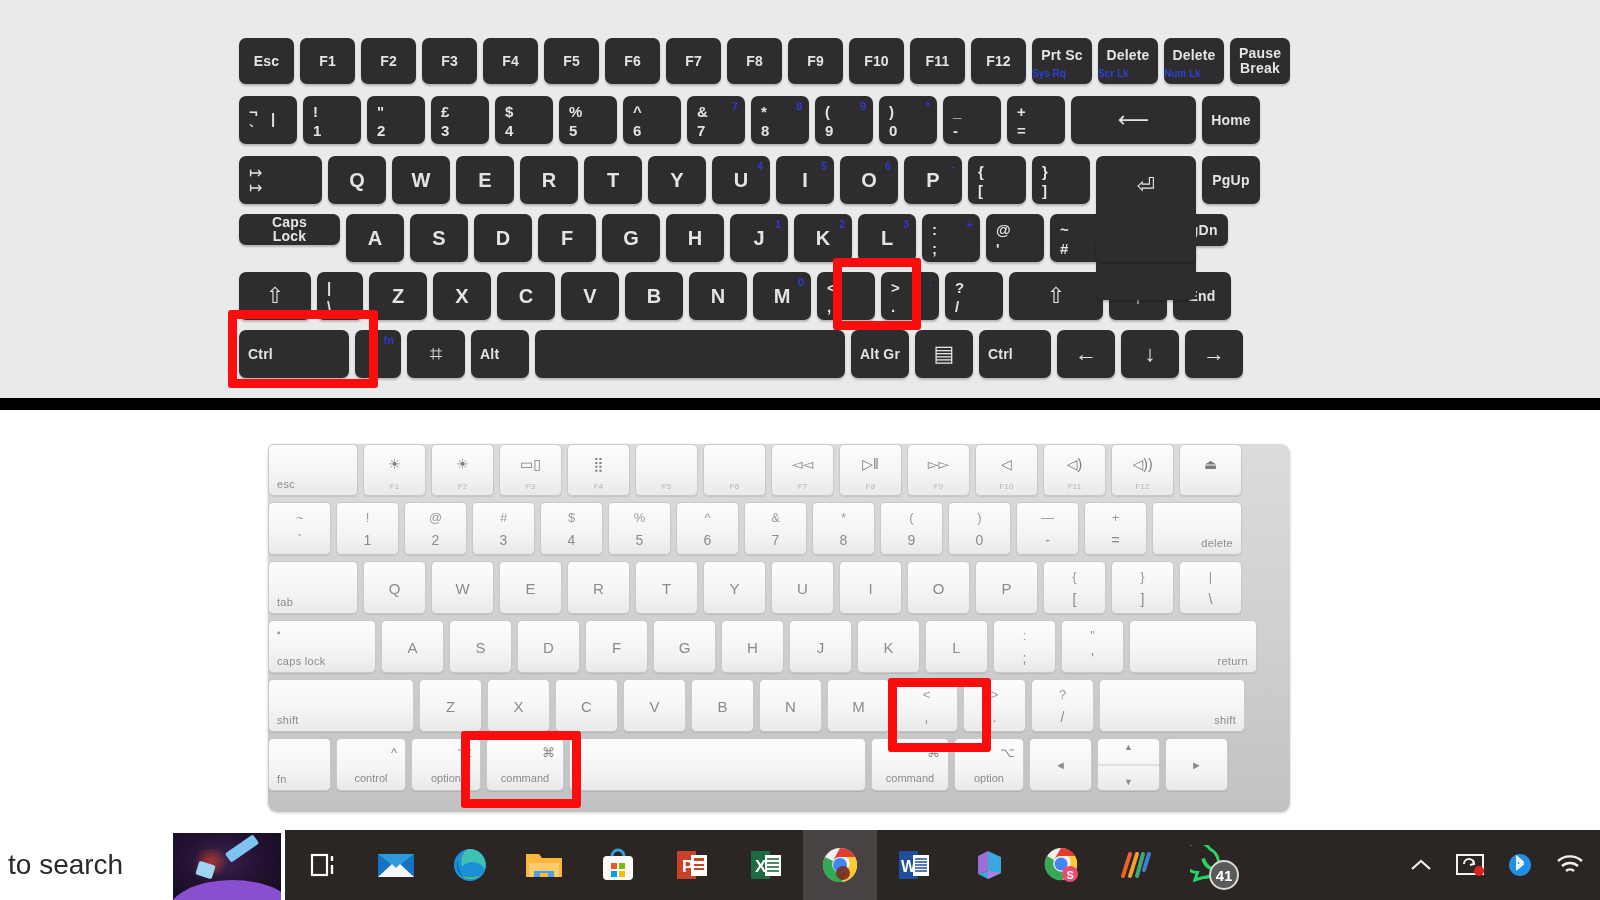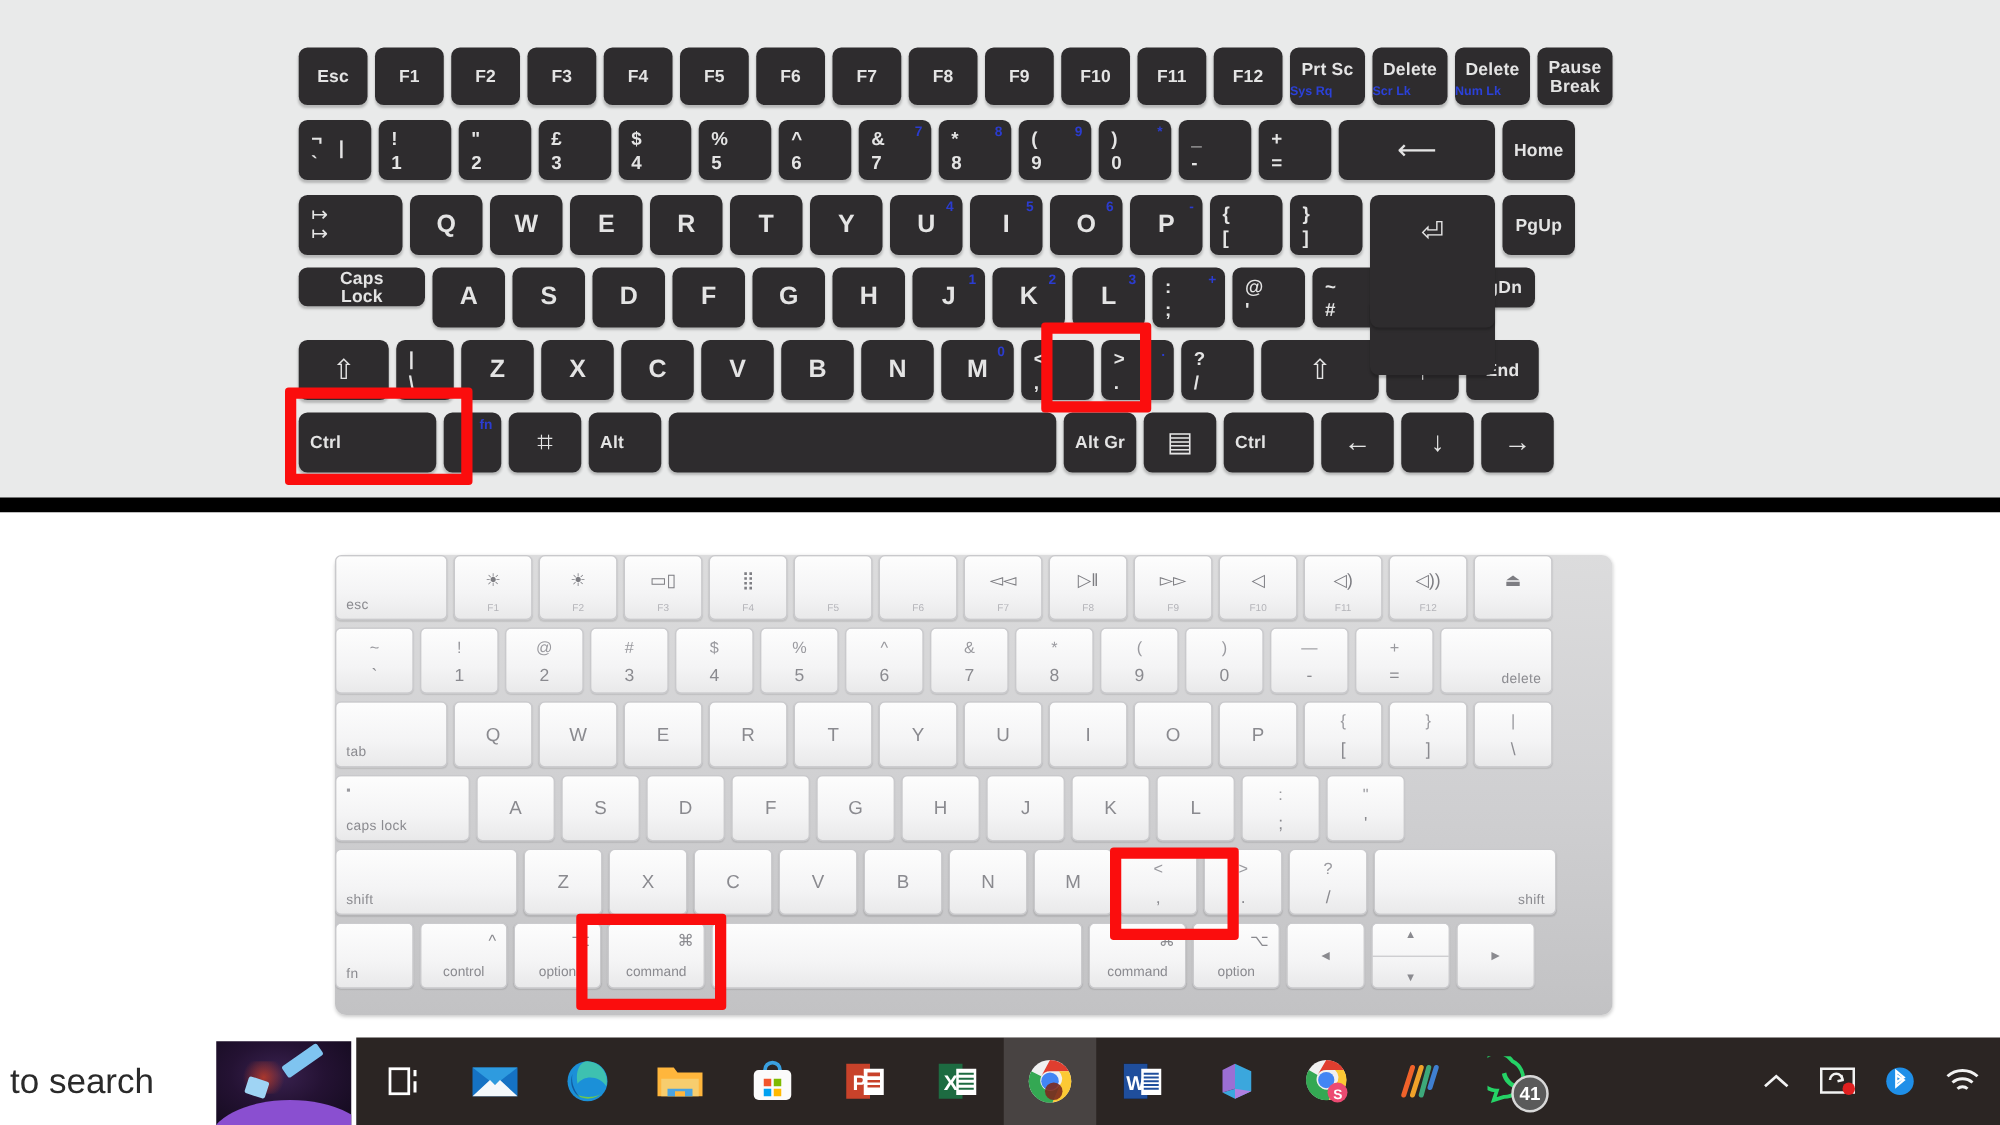--- a/index.html
+++ b/index.html
@@ -734,20 +734,23 @@
           <div class="mk" style="width: 63px; height: 53px;">
             <span class="mc">L</span>
           </div>
           <div class="mk" style="width: 63px; height: 53px;">
             <span class="mtop">:</span>
             <span class="mbot">;</span>
           </div>
           <div class="mk" style="width: 63px; height: 53px;">
             <span class="mtop">"</span>
             <span class="mbot">'</span>
+          </div>
+          <div class="mk" style="width: 128px; height: 53px;">
+            <span class="mr">return</span>
           </div>
         </div>
         <div class="mrow" style="top: 235px;">
           <div class="mk" style="width: 146px; height: 53px;">
             <span class="ml">shift</span>
           </div>
           <div class="mk" style="width: 63px; height: 53px;">
             <span class="mc">Z</span>
           </div>
           <div class="mk" style="width: 63px; height: 53px;">

